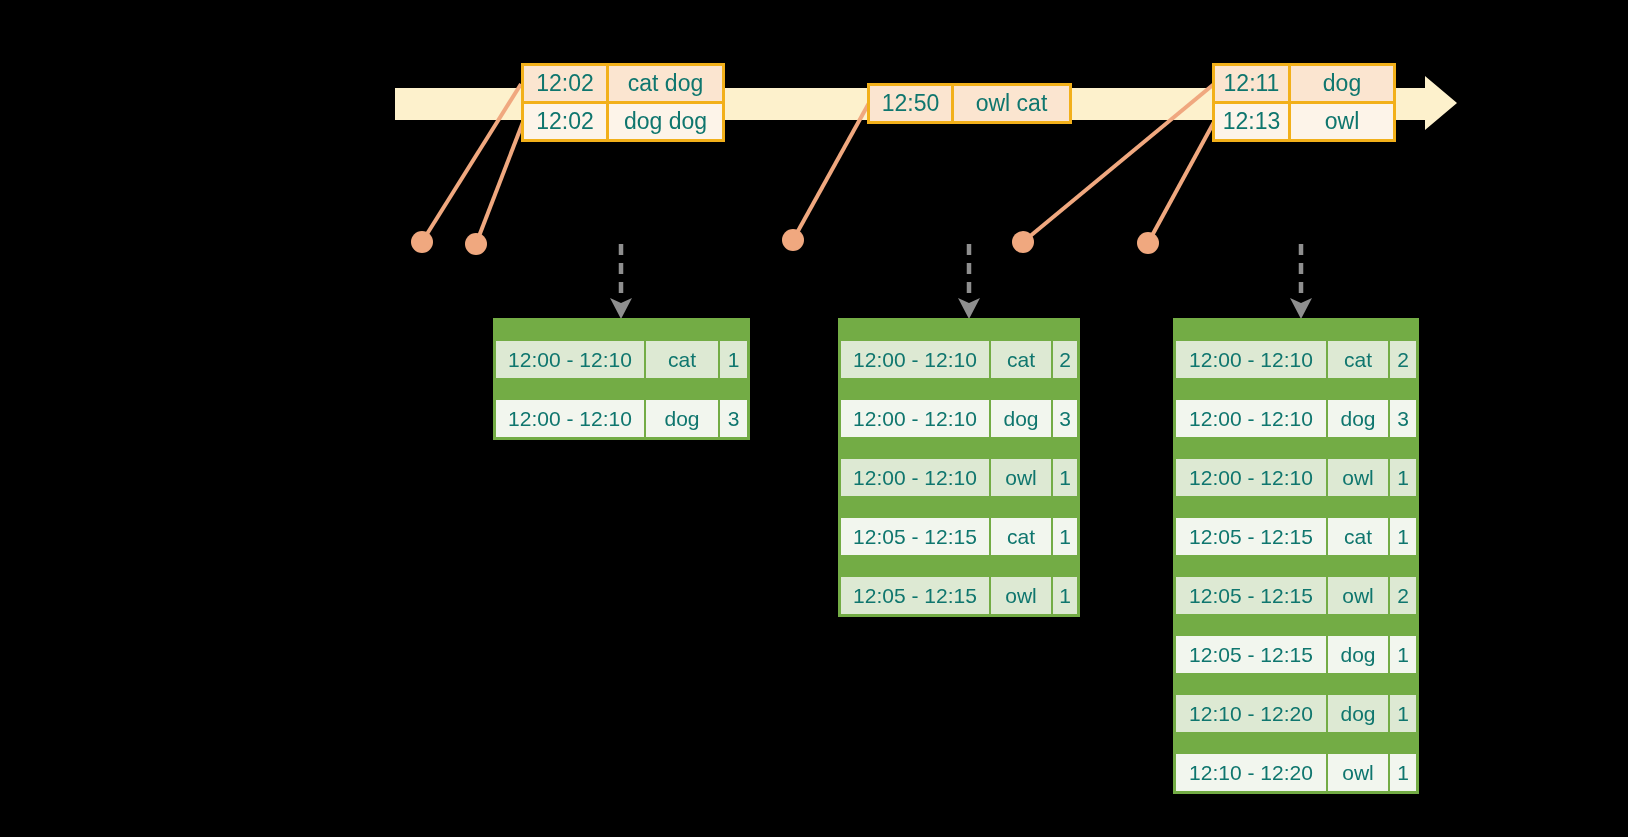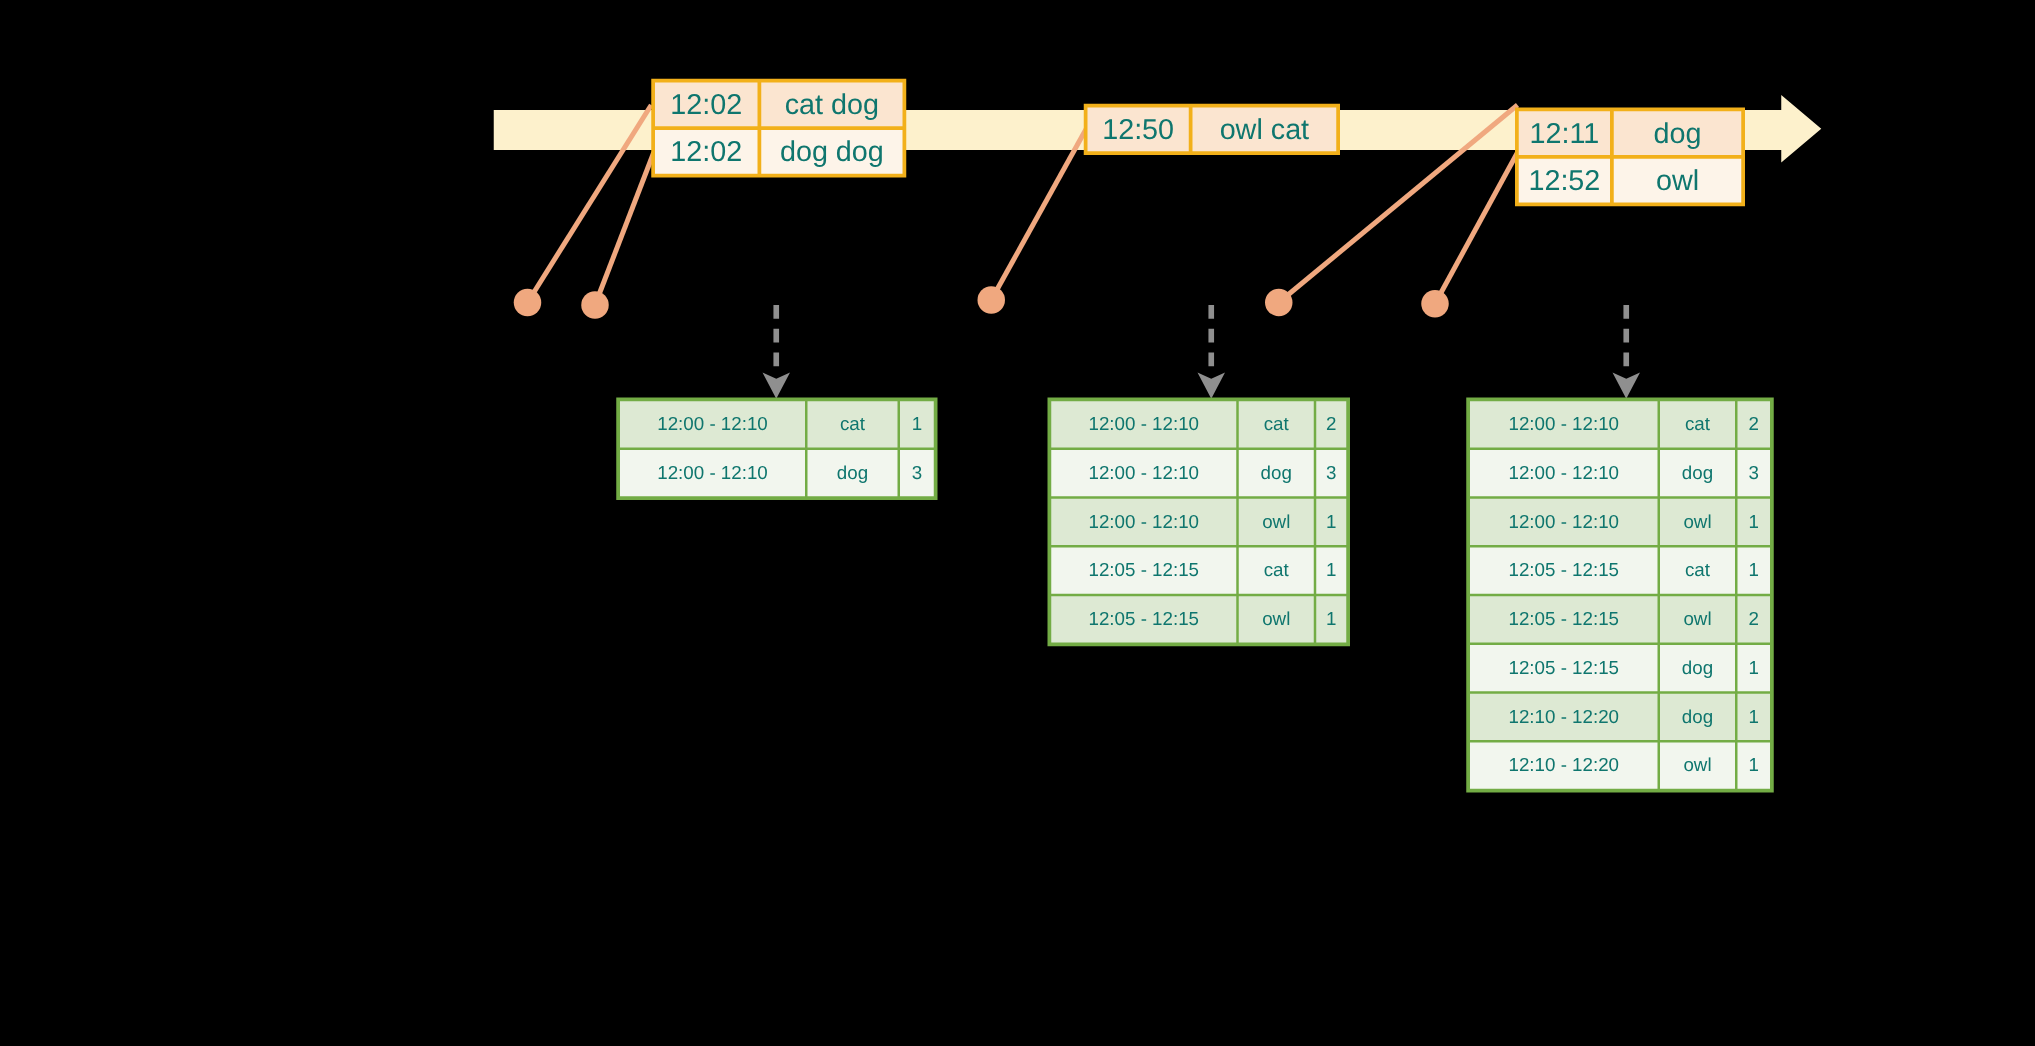--- a/index.html
+++ b/index.html
@@ -21,29 +21,29 @@
   .etable .ecell:nth-child(4n+1),
   .etable .ecell:nth-child(4n+2){background:#fbe5d0;}
 
   
   .gtable{
     position:absolute;display:grid;gap:2px;padding:3px;
     background:#73ac45;box-sizing:border-box;
   }
   .gcell{
     display:flex;align-items:center;justify-content:center;
-    font-size:15px;line-height:1;height:37px;background:#f2f6ee;
+    font-size:21px;line-height:1;height:37px;background:#f2f6ee;margin-top:20px;
   }
   .gtable .gcell:nth-child(6n+1),
   .gtable .gcell:nth-child(6n+2),
   .gtable .gcell:nth-child(6n+3){background:#dde9d3;}
 
   #evt1{left:521px;top:63px;grid-template-columns:82px 113px;}
   #evt2{left:867px;top:83px;grid-template-columns:81px 115px;}
-  #evt3{left:1212px;top:63px;grid-template-columns:73px 102px;margin-top:23px;}
+  #evt3{left:1212px;top:63px;grid-template-columns:73px 102px;}
 
   #res1{left:493px;top:318px;grid-template-columns:148px 72px 27px;}
   #res2{left:838px;top:318px;grid-template-columns:148px 60px 24px;}
   #res3{left:1173px;top:318px;grid-template-columns:150px 60px 26px;}
 </style>
 </head>
 <body>
 
 <div id="canvas">
 
@@ -81,21 +81,21 @@
   </div>
 
   <div id="evt2" class="etable">
     <div class="ecell">12:50</div>
     <div class="ecell">owl cat</div>
   </div>
 
   <div id="evt3" class="etable">
     <div class="ecell">12:11</div>
     <div class="ecell">dog</div>
-    <div class="ecell">12:52</div>
+    <div class="ecell">12:13</div>
     <div class="ecell">owl</div>
   </div>
 
   <div id="res1" class="gtable">
     <div class="gcell">12:00 - 12:10</div>
     <div class="gcell">cat</div>
     <div class="gcell">1</div>
     <div class="gcell">12:00 - 12:10</div>
     <div class="gcell">dog</div>
     <div class="gcell">3</div>

